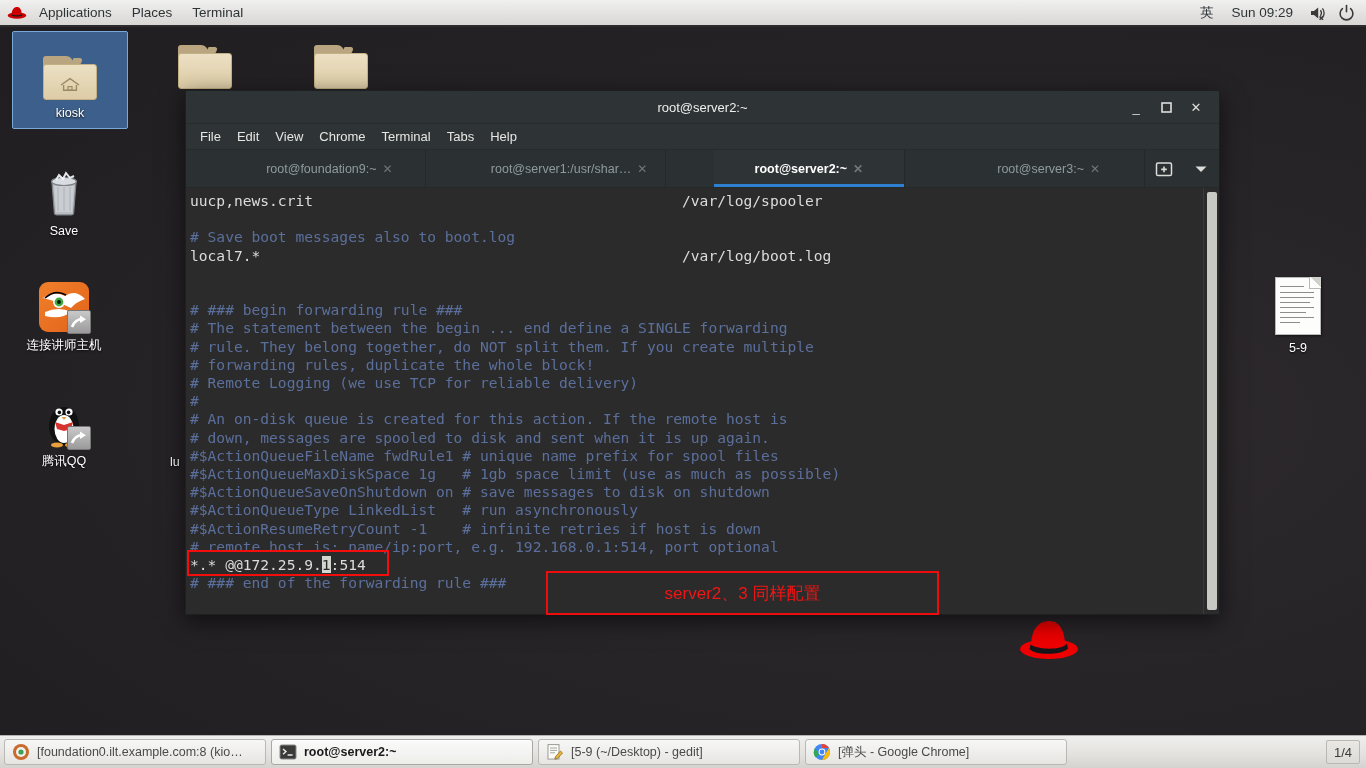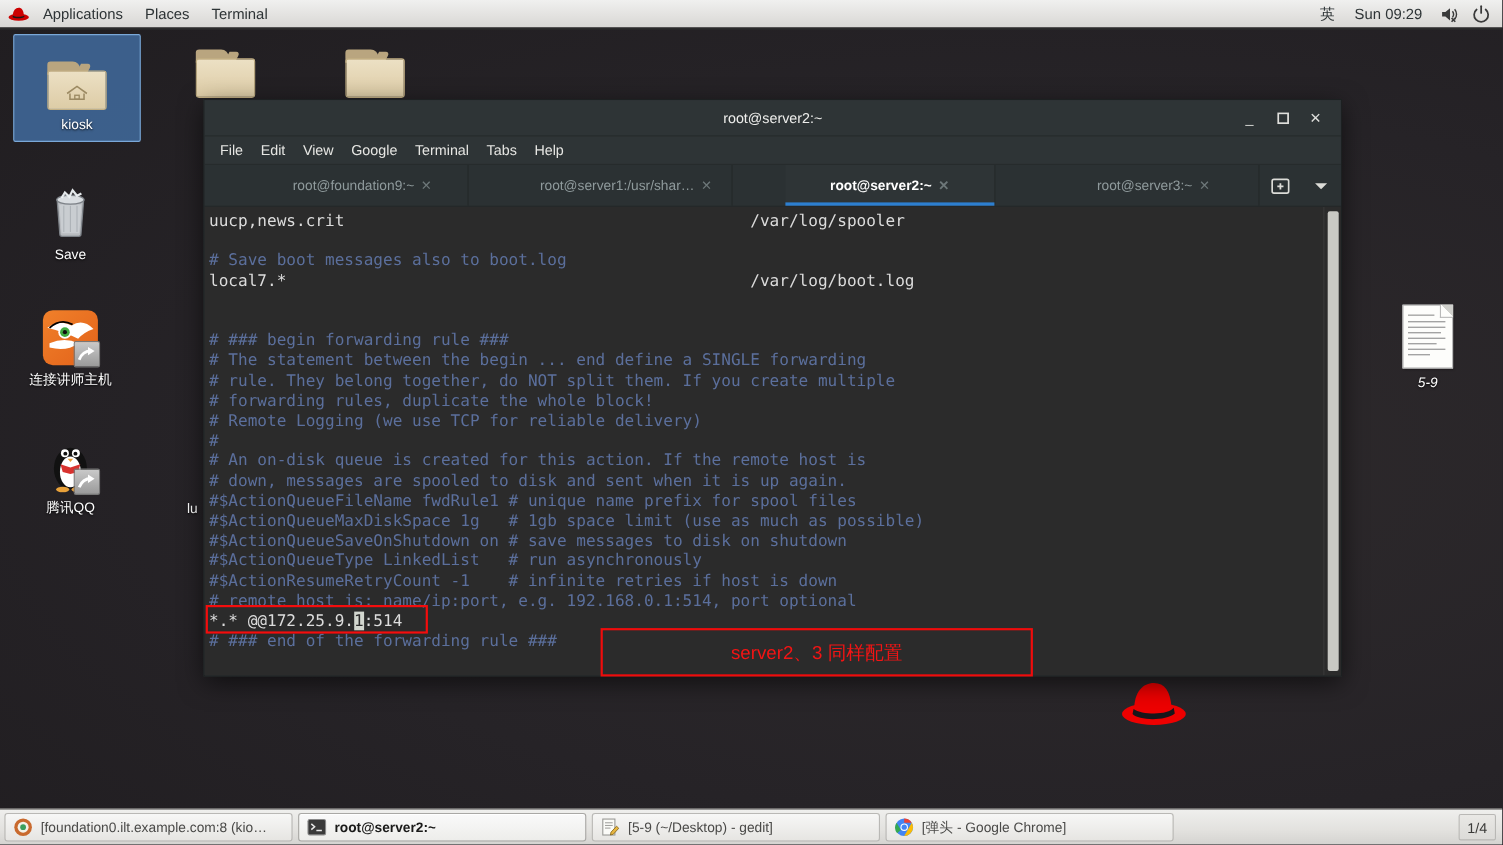--- a/index.html
+++ b/index.html
@@ -371,21 +371,21 @@
   </div>
   <div style="position:absolute;left:314px;top:45px;">
     <div class="folder">
         <div class="back"></div>
         <div class="body"></div>
       </div>
   </div>
 
   <div id="stray-label" style="left:170px; top:455px;">lu</div>
 
-  <div class="dicon" style="left:1240px; top:275px;font-style:italic;">
+  <div class="dicon" style="left:1240px; top:275px;">
     <div class="glyph">
       <div class="docfile">
         <div class="pg"></div>
         <div class="fold"></div>
         <div class="ln" style="top:9px;width:24px;"></div>
         <div class="ln" style="top:15px;width:34px;"></div>
         <div class="ln" style="top:20px;width:34px;"></div>
         <div class="ln" style="top:25px;width:30px;"></div>
         <div class="ln" style="top:30px;width:34px;"></div>
         <div class="ln" style="top:35px;width:26px;"></div>
@@ -418,21 +418,21 @@
             </svg>
         </div>
         <div class="wbtn">✕</div>
       </div>
     </div>
 
     <div id="menubar">
       <div class="m">File</div>
       <div class="m">Edit</div>
       <div class="m">View</div>
-      <div class="m">Google</div>
+      <div class="m">Chrome</div>
       <div class="m">Terminal</div>
       <div class="m">Tabs</div>
       <div class="m">Help</div>
     </div>
 
     <div id="tabbar">
       <div class="tab">
         <span class="tlabel">root@foundation9:~</span>
         <span class="tclose">✕</span>
       </div>

